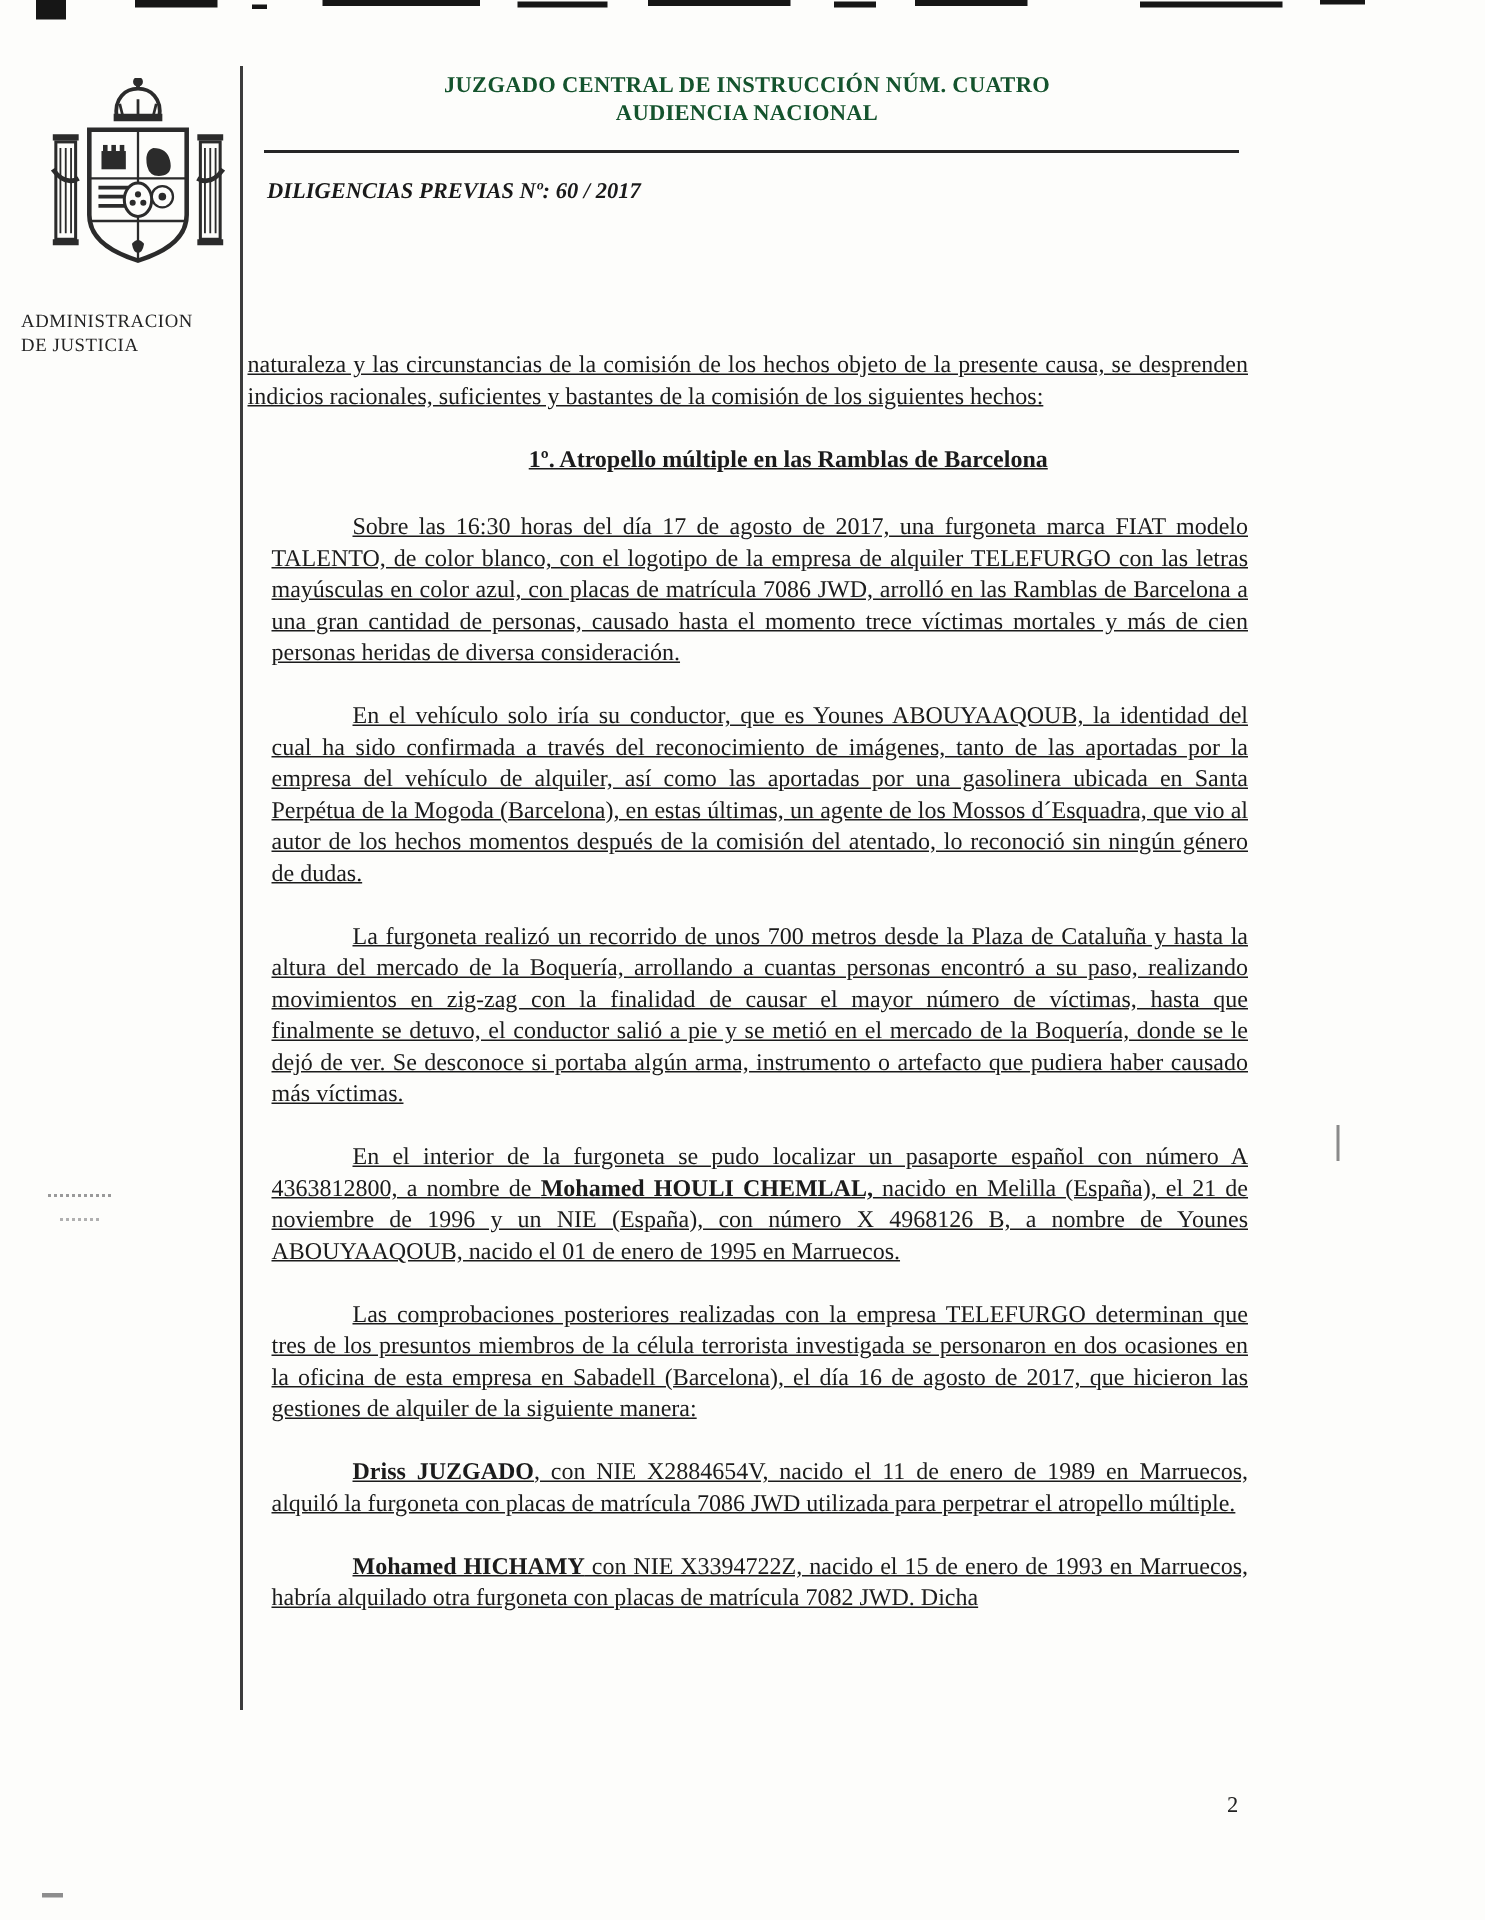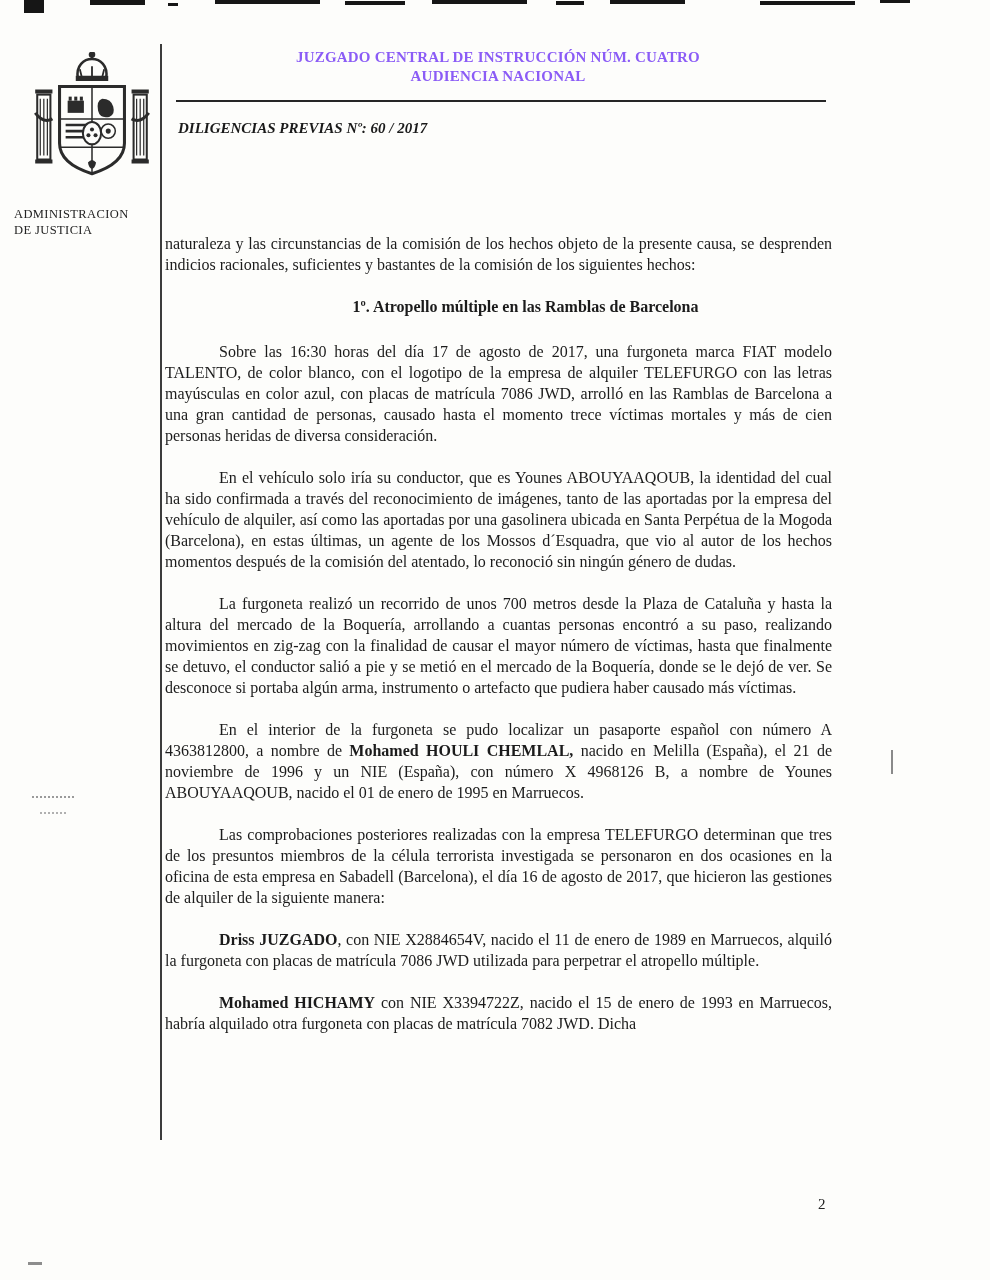--- a/index.html
+++ b/index.html
@@ -40,38 +40,38 @@
   }
   .vline {
     position: absolute; left: 160px; top: 44px;
     width: 2px; height: 1096px; background: #3c3c3c;
   }
 
   
   .header {
     position: absolute; left: 165px; top: 48px; width: 666px;
     text-align: center; font-weight: bold; font-size: 15px;
-    line-height: 19px; letter-spacing: 0.2px; color: #8b5cf6;
+    line-height: 19px; letter-spacing: 0.2px; color: #14532d;
   }
   .header-rule {
     position: absolute; left: 176px; top: 100px;
     width: 650px; height: 2px; background: #262626;
   }
   .case-ref {
     position: absolute; left: 178px; top: 120px;
     font-weight: bold; font-style: italic; font-size: 15px; color: #1a1a1a; text-align: center;
   }
 
   
   .doc-body {
     position: absolute; left: 165px; top: 233px; width: 667px;
     font-size: 16px; line-height: 21px; text-align: justify;
   }
-  .doc-body p { margin: 0 0 21px 0; }
-  .doc-body p.indent { text-indent: 54px; }
+  .doc-body p { margin: 0 0 21px 0; text-decoration: underline; }
+  .doc-body p.indent { text-indent: 54px; margin-left: 16px; }
   .doc-body p.heading { font-weight: bold; text-align: center; margin: 4px 0 24px 0; }
   .doc-body .bold { font-weight: bold; }
 
   
   .page-number {
     position: absolute; left: 818px; top: 1196px;
     font-size: 15px; color: #222;
   }
 </style>
 </head>

